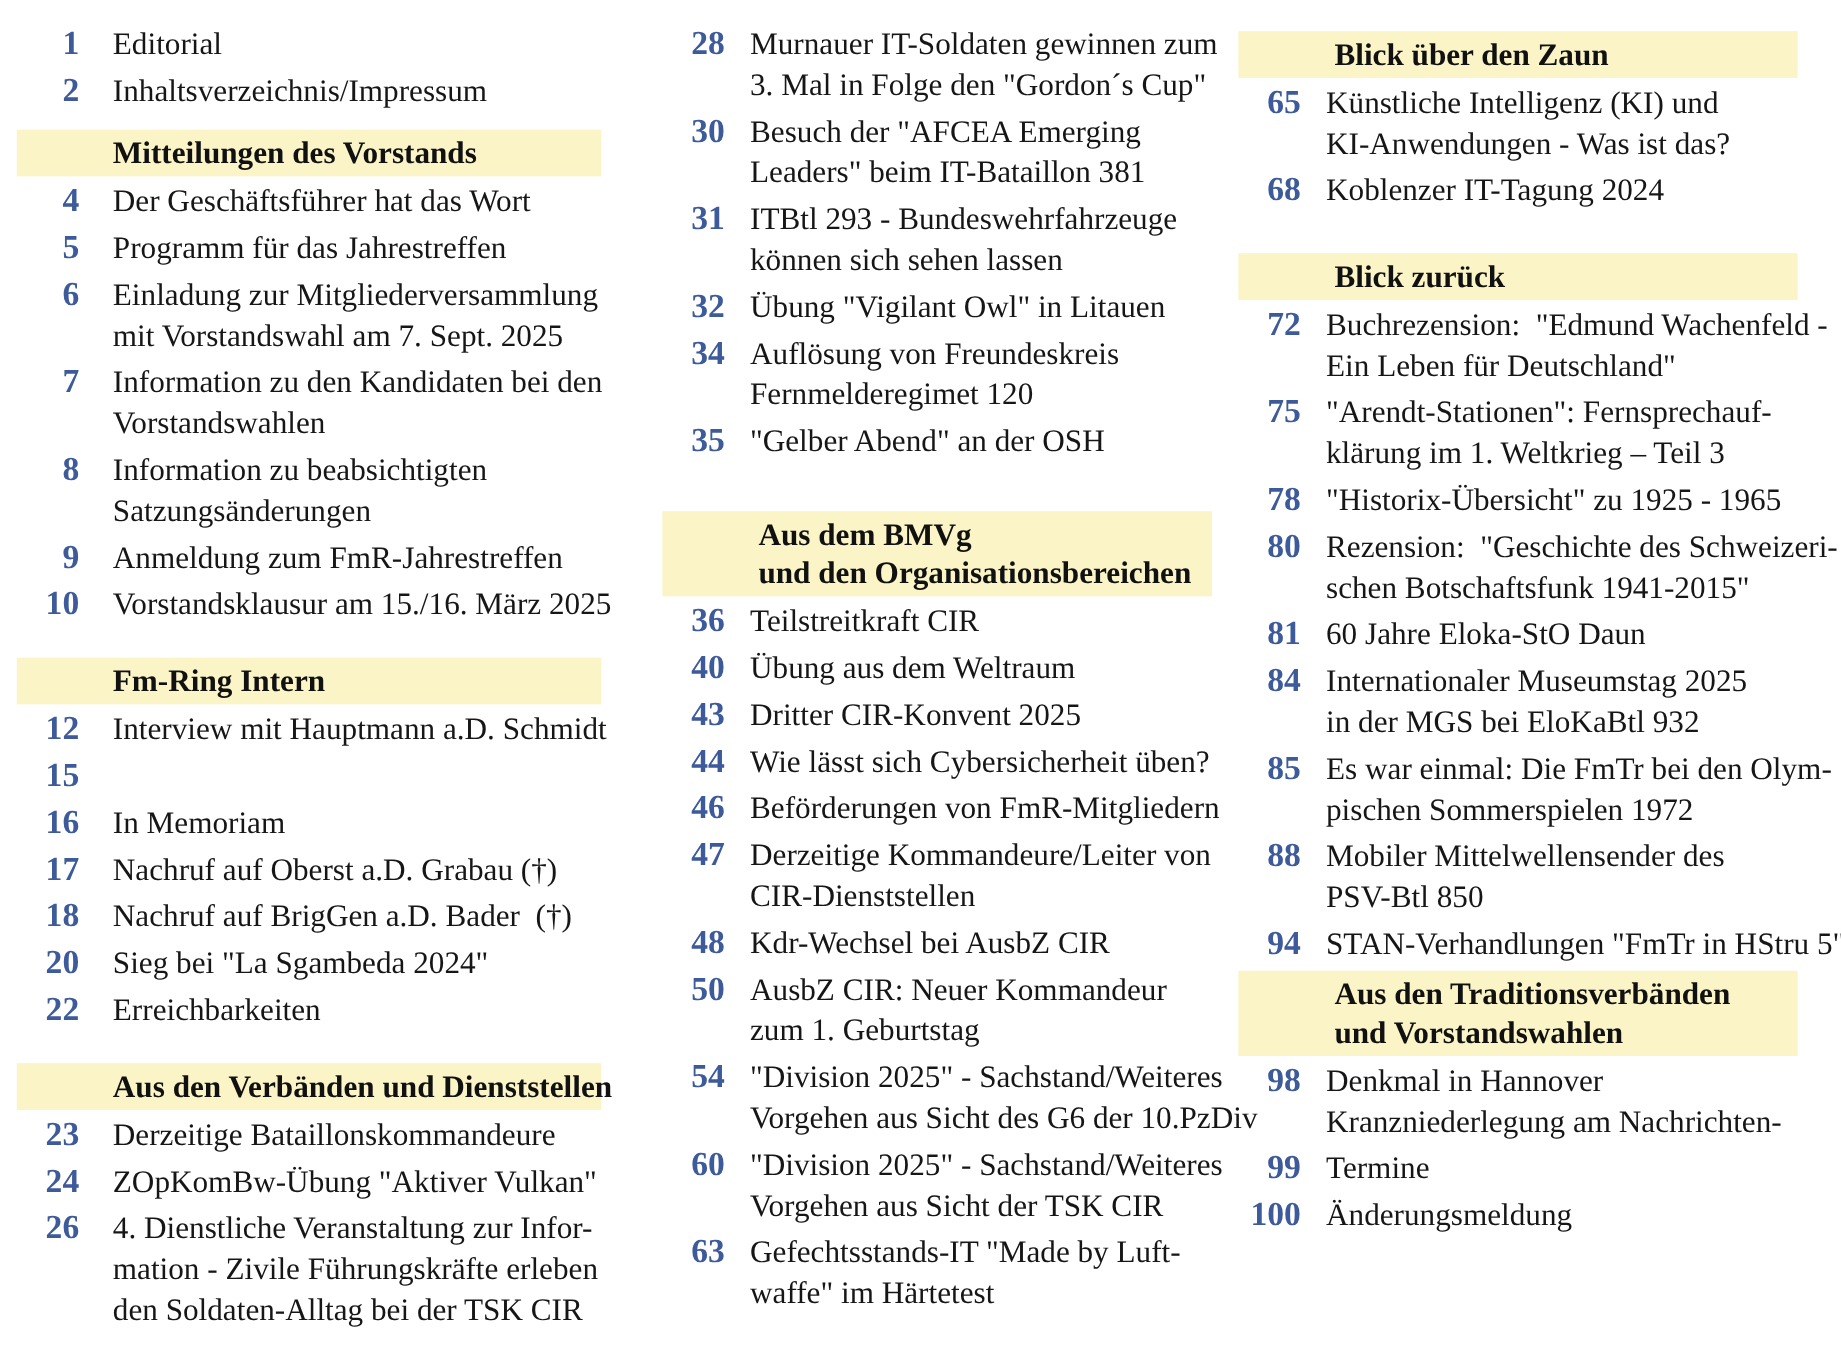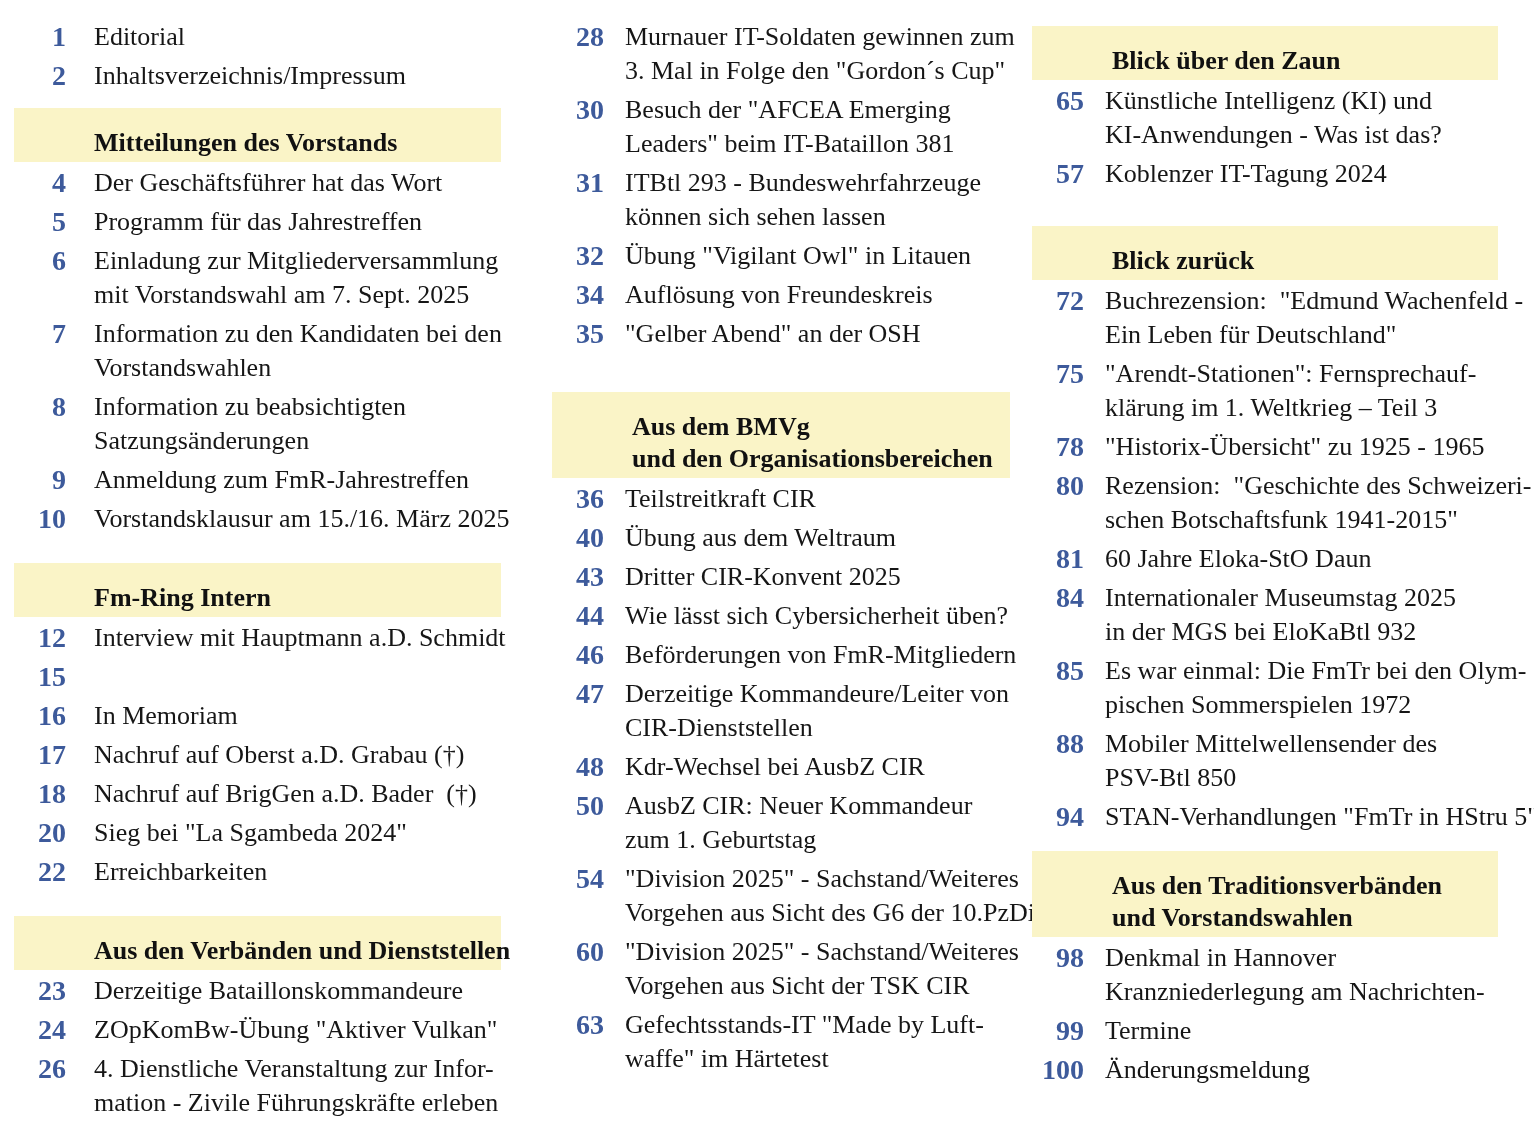--- a/index.html
+++ b/index.html
@@ -50,34 +50,34 @@
     font-size: 26px;
     line-height: 34px;
   }
   #col-1 .title, #col-2 .title { margin-left: 21px; }
   .entry.bold .title { font-weight: normal; }
   .line { white-space: pre; }
 
   .band {
     background: #faf4c7;
     box-sizing: border-box;
-    padding: 19px 8px 3px 80px;
+    padding: 4px 8px 3px 80px;
     margin-bottom: 4px;
     font-weight: bold;
     font-size: 26px;
     line-height: 32px;
     color: #111111;
   }
   #col-0 .band-0 { margin-top: 10px; }
   #col-0 .band-1 { margin-top: 22px; }
   #col-0 .band-2 { margin-top: 22px; }
   #col-1 .band-0 { margin-top: 36px; }
   #col-2 .band-0 { margin-top: 0; }
   #col-2 .band-1 { margin-top: 30px; }
-  #col-2 .band-2 { margin-top: 12px; }
+  #col-2 .band-2 { }
 </style>
 </head>
 <body>
 
 <div class="page">
   <div class="col" id="col-0">
       <div class="entry bold">
         <div class="num">1</div>
         <div class="title">
           <div class="line">Editorial</div>
@@ -228,20 +228,21 @@
       <div class="entry">
         <div class="num">32</div>
         <div class="title">
           <div class="line">Übung "Vigilant Owl" in Litauen</div>
         </div>
       </div>
       <div class="entry">
         <div class="num">34</div>
         <div class="title">
           <div class="line">Auflösung von Freundeskreis</div>
+          <div class="line">Fernmelderegimet 120</div>
         </div>
       </div>
       <div class="entry">
         <div class="num">35</div>
         <div class="title">
           <div class="line">"Gelber Abend" an der OSH</div>
         </div>
       </div>
       <div class="band band-0">
         <div class="line">Aus dem BMVg</div>
@@ -324,21 +325,21 @@
         <div class="line">Blick über den Zaun</div>
       </div>
       <div class="entry">
         <div class="num">65</div>
         <div class="title">
           <div class="line">Künstliche Intelligenz (KI) und</div>
           <div class="line">KI-Anwendungen - Was ist das?</div>
         </div>
       </div>
       <div class="entry">
-        <div class="num">57</div>
+        <div class="num">68</div>
         <div class="title">
           <div class="line">Koblenzer IT-Tagung 2024</div>
         </div>
       </div>
       <div class="band band-1">
         <div class="line">Blick zurück</div>
       </div>
       <div class="entry">
         <div class="num">72</div>
         <div class="title">

